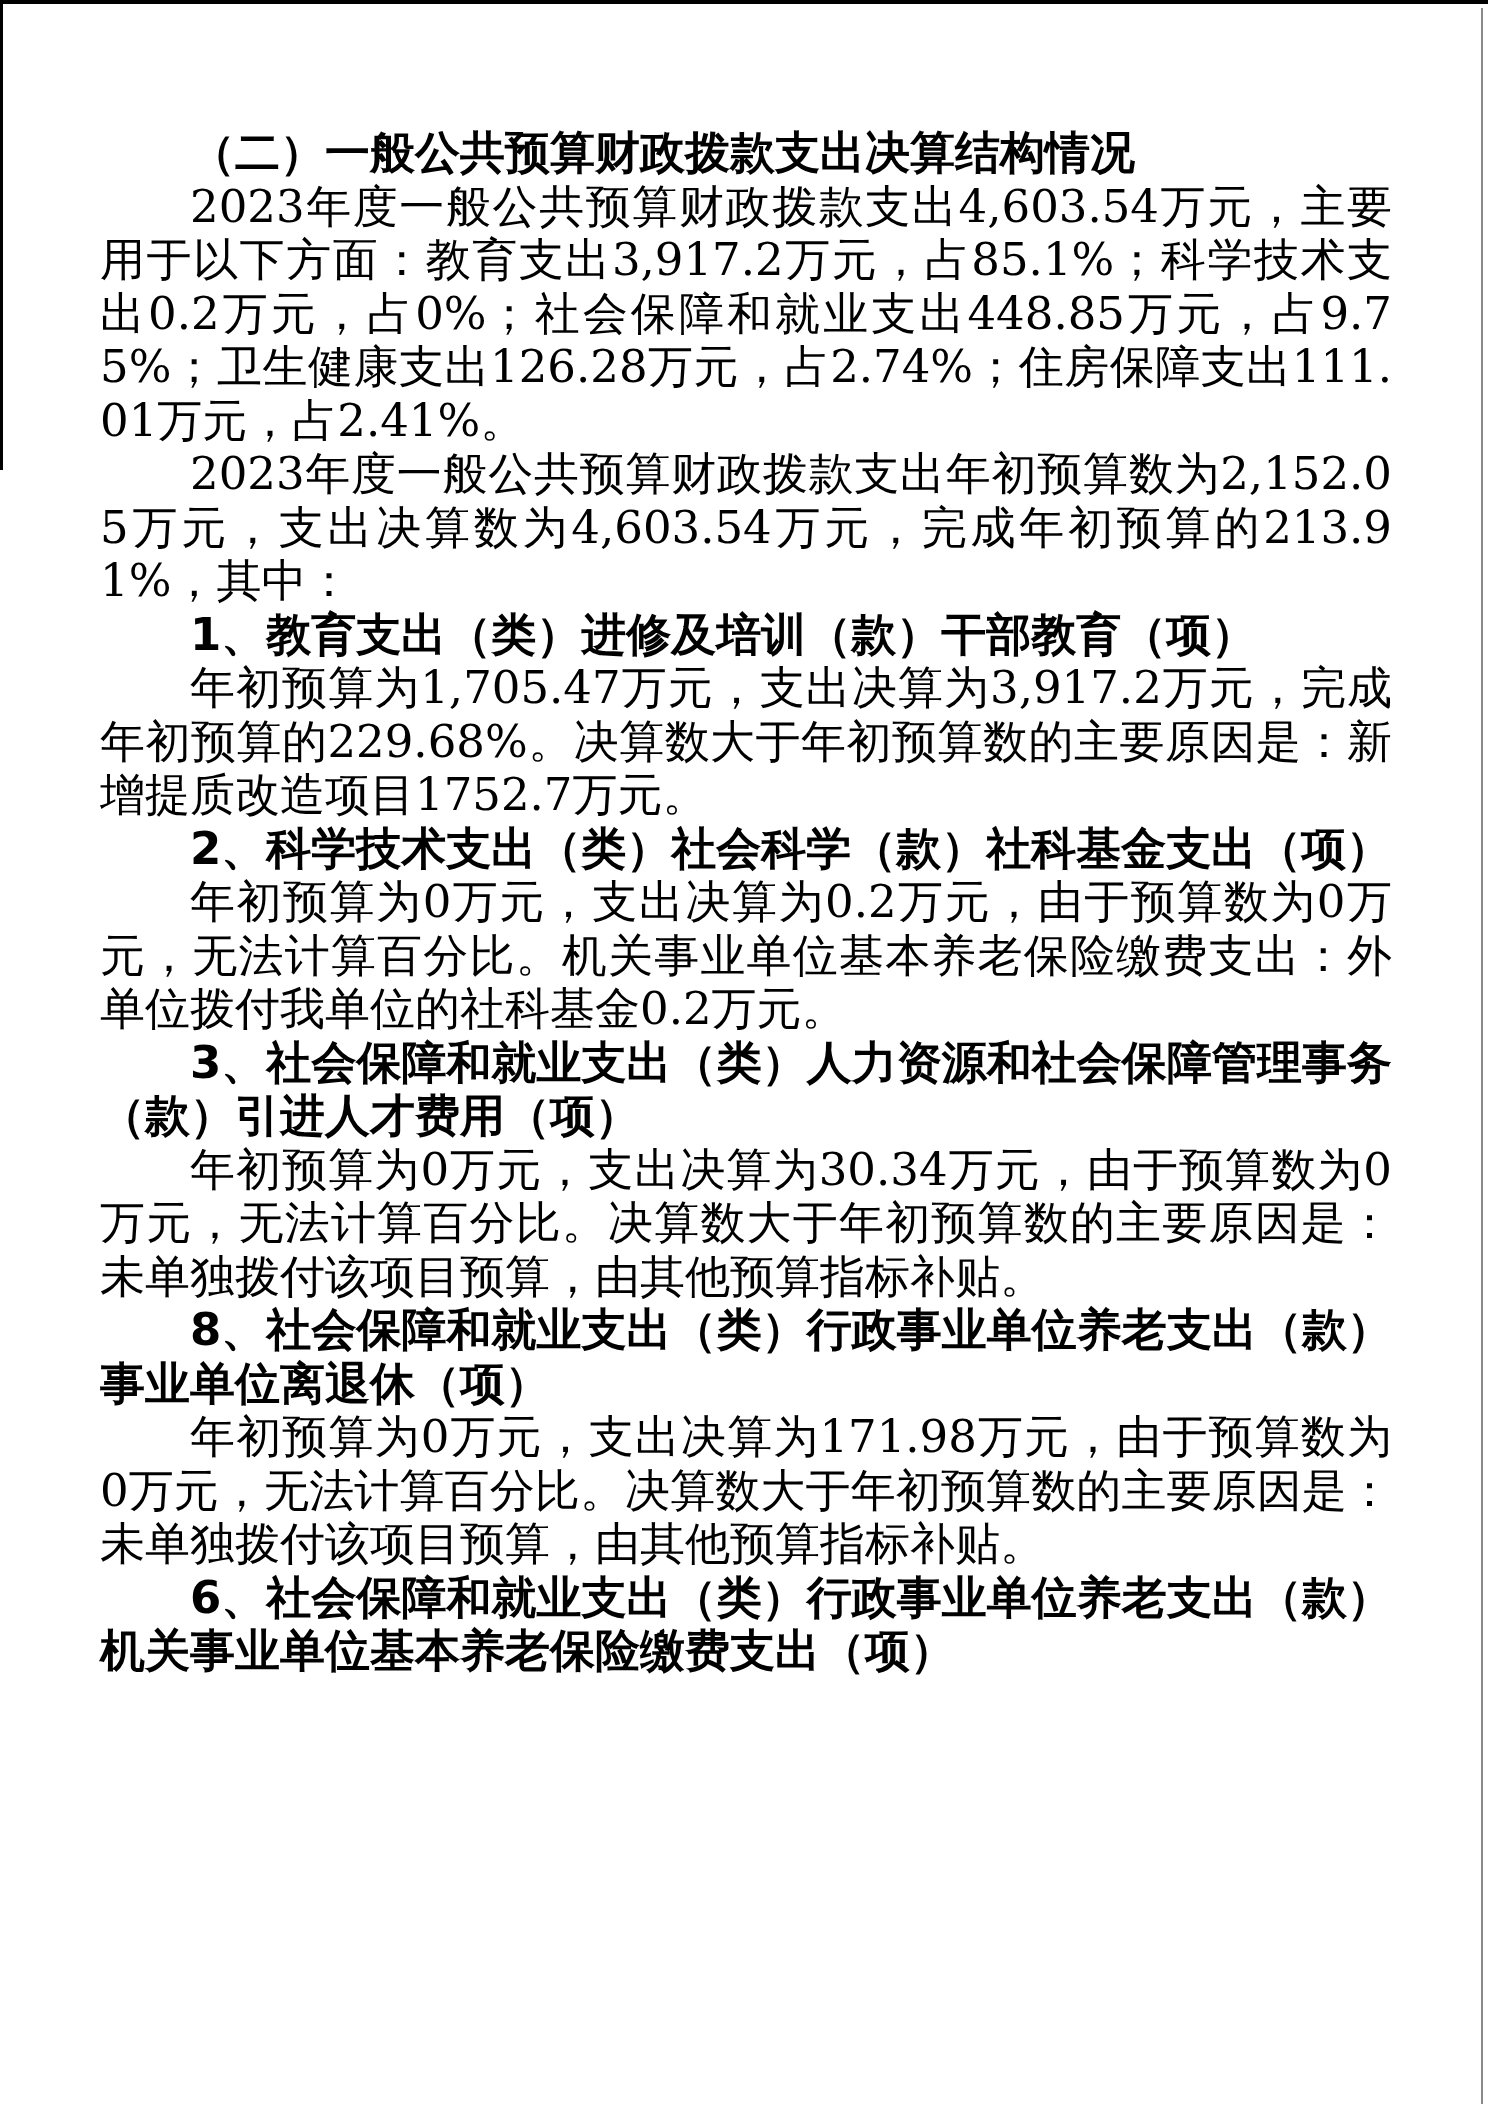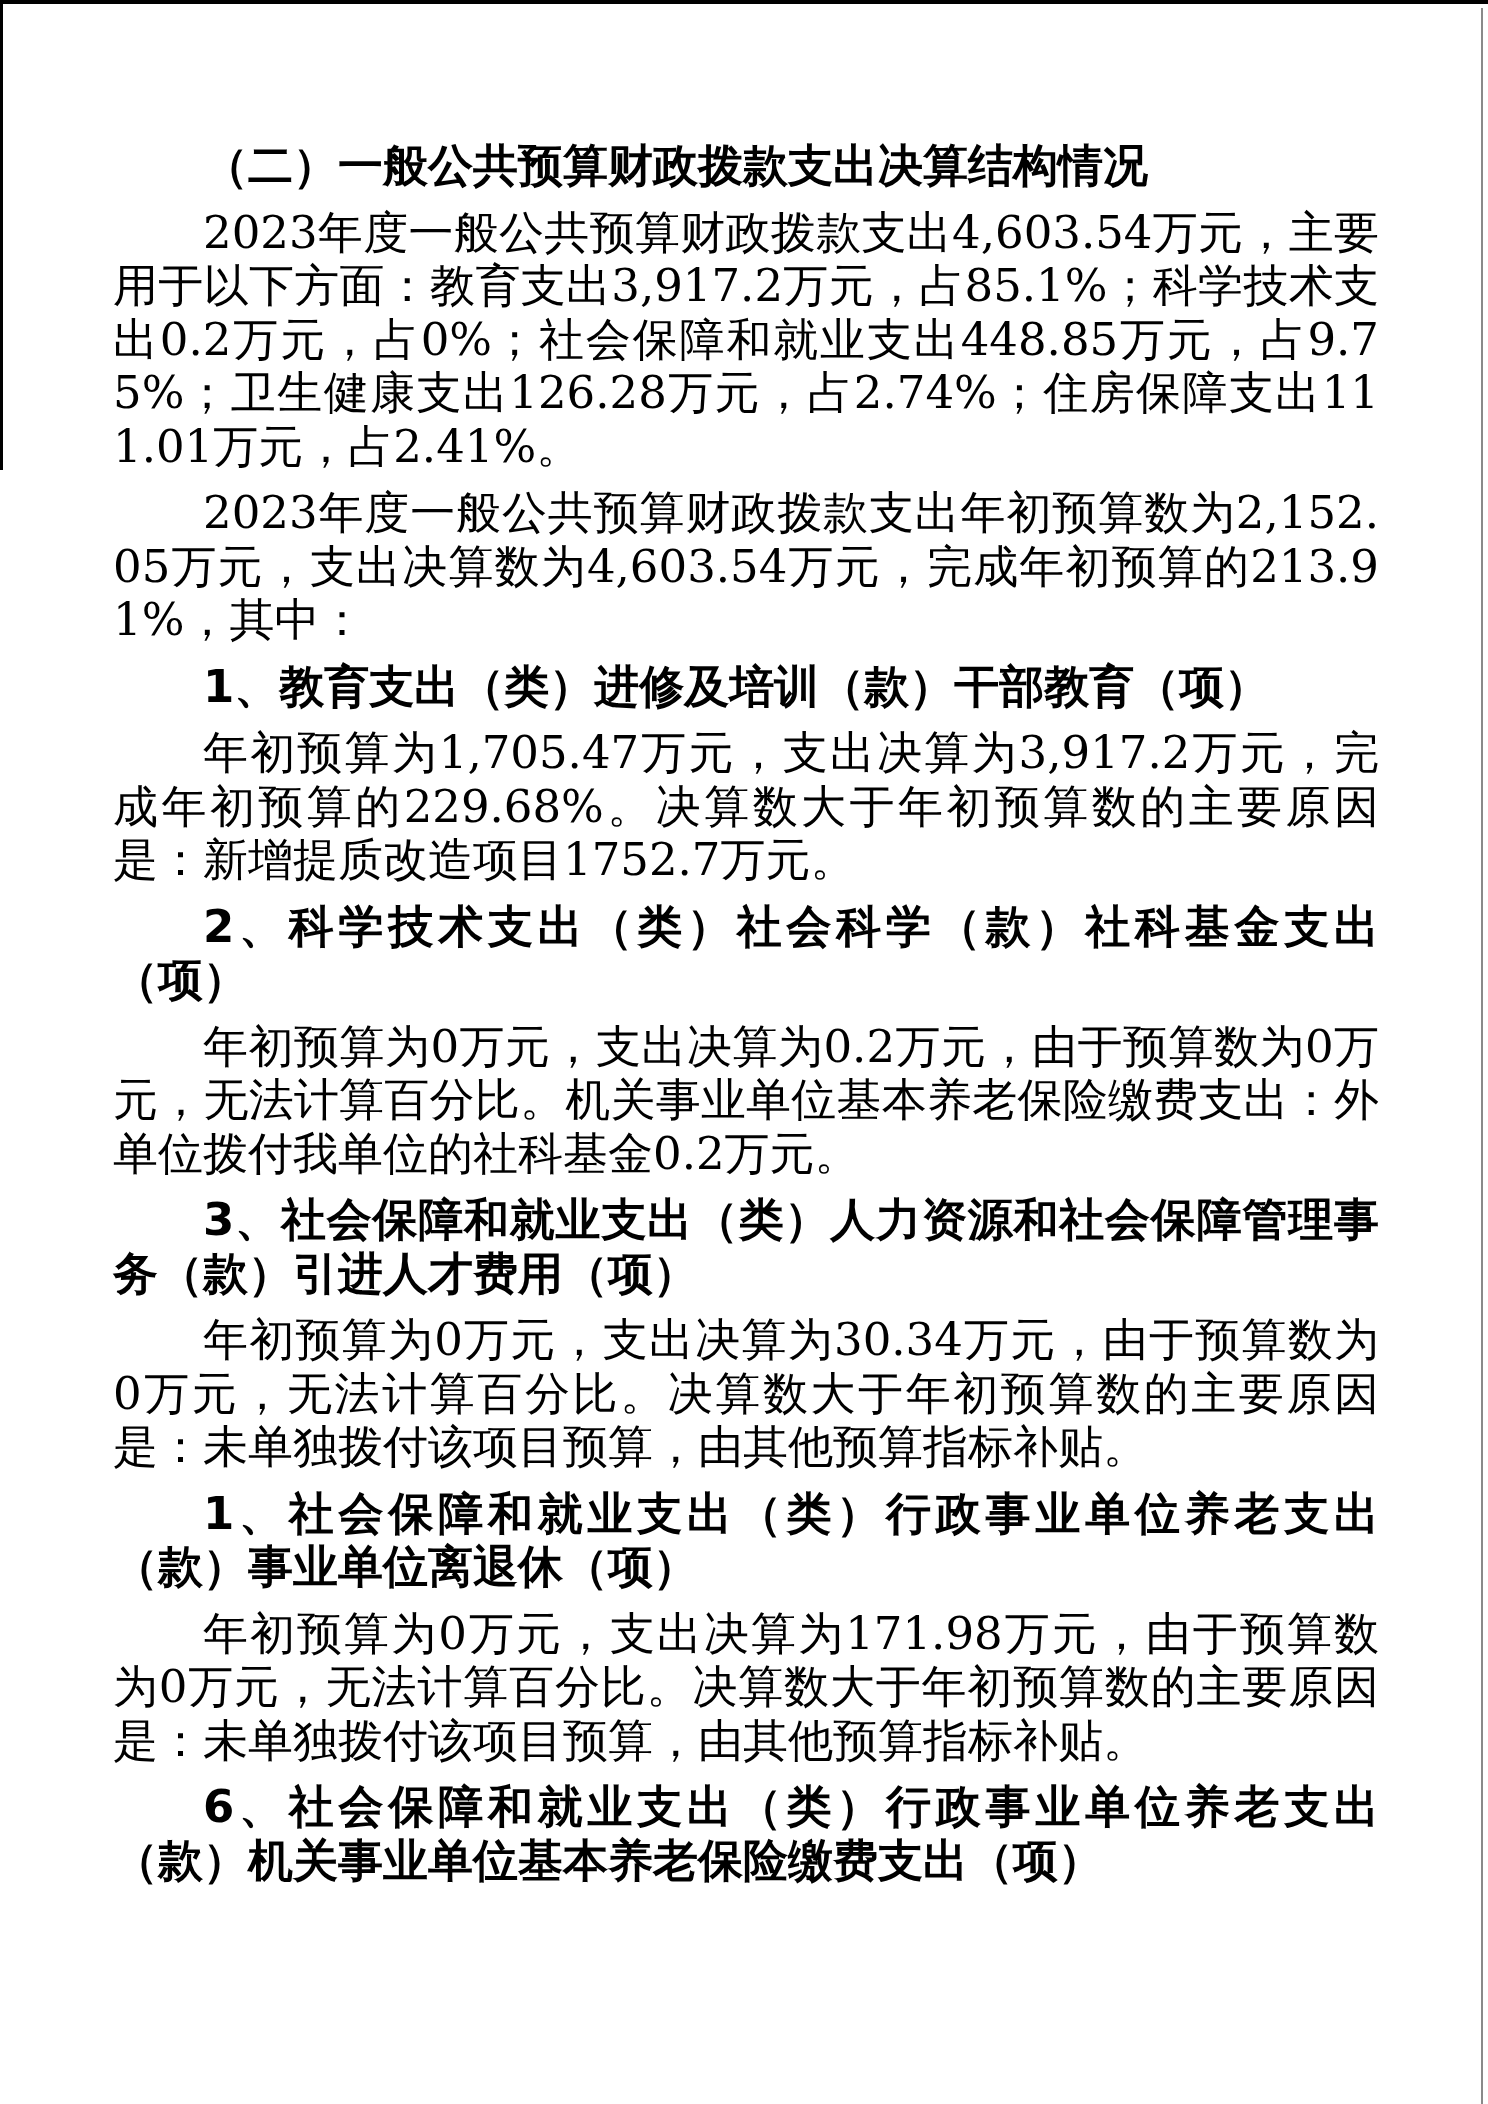--- a/index.html
+++ b/index.html
@@ -35,21 +35,21 @@
     width: 2px; height: 2096px;
     background: #8a8a8a;
   }
   .content {
     position: absolute;
     top: 126px;
     left: 100px;
     width: 1292px;
   }
   .para {
-    margin: 13px;
+    margin: 0;
     font-size: 45px;
     line-height: 53.5px;
     text-align: justify;
     text-justify: inter-character;
     text-indent: 2em;
     font-family: "DejaVu Serif", serif;
     color: #000000;
     word-break: break-all;
   }
   .heading {
@@ -67,17 +67,17 @@
   <div class="content" id="doc-body">
       <p class="para heading">（二）一般公共预算财政拨款支出决算结构情况</p>
       <p class="para">2023年度一般公共预算财政拨款支出4,603.54万元，主要用于以下方面：教育支出3,917.2万元，占85.1%；科学技术支出0.2万元，占0%；社会保障和就业支出448.85万元，占9.75%；卫生健康支出126.28万元，占2.74%；住房保障支出111.01万元，占2.41%。</p>
       <p class="para">2023年度一般公共预算财政拨款支出年初预算数为2,152.05万元，支出决算数为4,603.54万元，完成年初预算的213.91%，其中：</p>
       <p class="para heading">1、教育支出（类）进修及培训（款）干部教育（项）</p>
       <p class="para">年初预算为1,705.47万元，支出决算为3,917.2万元，完成年初预算的229.68%。决算数大于年初预算数的主要原因是：新增提质改造项目1752.7万元。</p>
       <p class="para heading">2、科学技术支出（类）社会科学（款）社科基金支出（项）</p>
       <p class="para">年初预算为0万元，支出决算为0.2万元，由于预算数为0万元，无法计算百分比。机关事业单位基本养老保险缴费支出：外单位拨付我单位的社科基金0.2万元。</p>
       <p class="para heading">3、社会保障和就业支出（类）人力资源和社会保障管理事务（款）引进人才费用（项）</p>
       <p class="para">年初预算为0万元，支出决算为30.34万元，由于预算数为0万元，无法计算百分比。决算数大于年初预算数的主要原因是：未单独拨付该项目预算，由其他预算指标补贴。</p>
-      <p class="para heading">1、社会保障和就业支出（类）行政事业单位养老支出（款）事业单位离退休（项）</p>
+      <p class="para heading">8、社会保障和就业支出（类）行政事业单位养老支出（款）事业单位离退休（项）</p>
       <p class="para">年初预算为0万元，支出决算为171.98万元，由于预算数为0万元，无法计算百分比。决算数大于年初预算数的主要原因是：未单独拨付该项目预算，由其他预算指标补贴。</p>
       <p class="para heading">6、社会保障和就业支出（类）行政事业单位养老支出（款）机关事业单位基本养老保险缴费支出（项）</p>
     </div>
 </div>
 
 </body></html>

